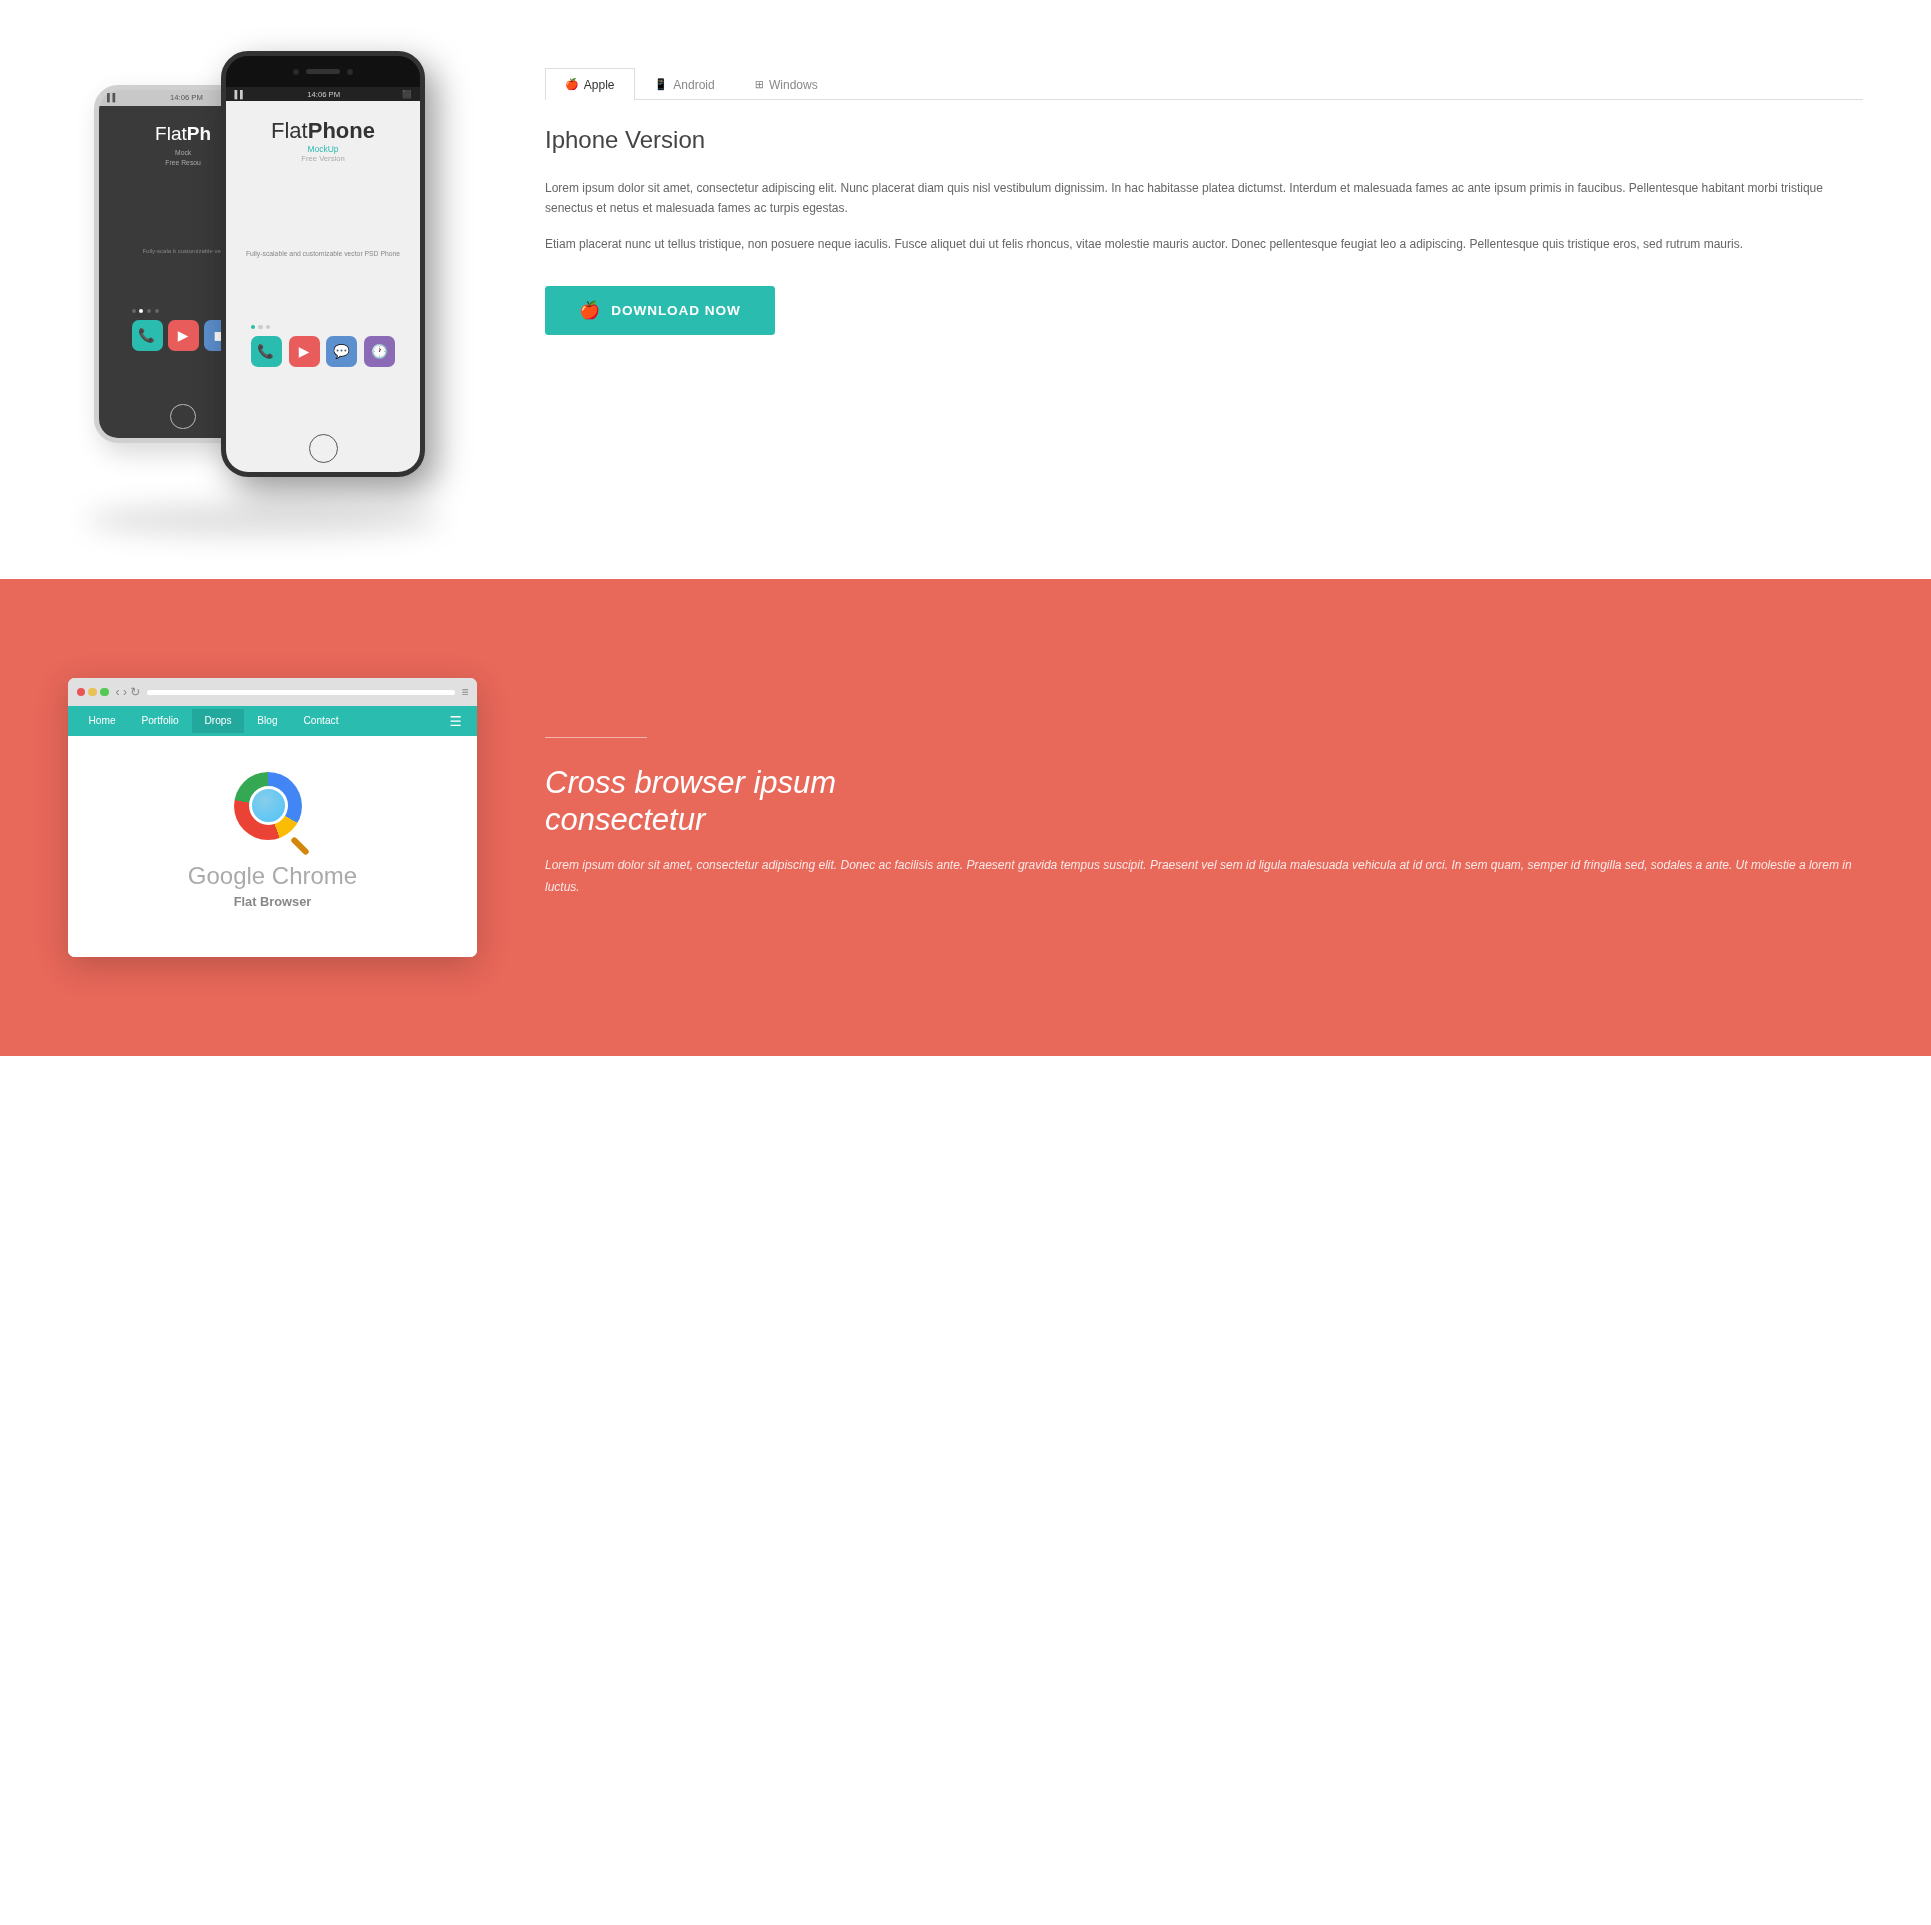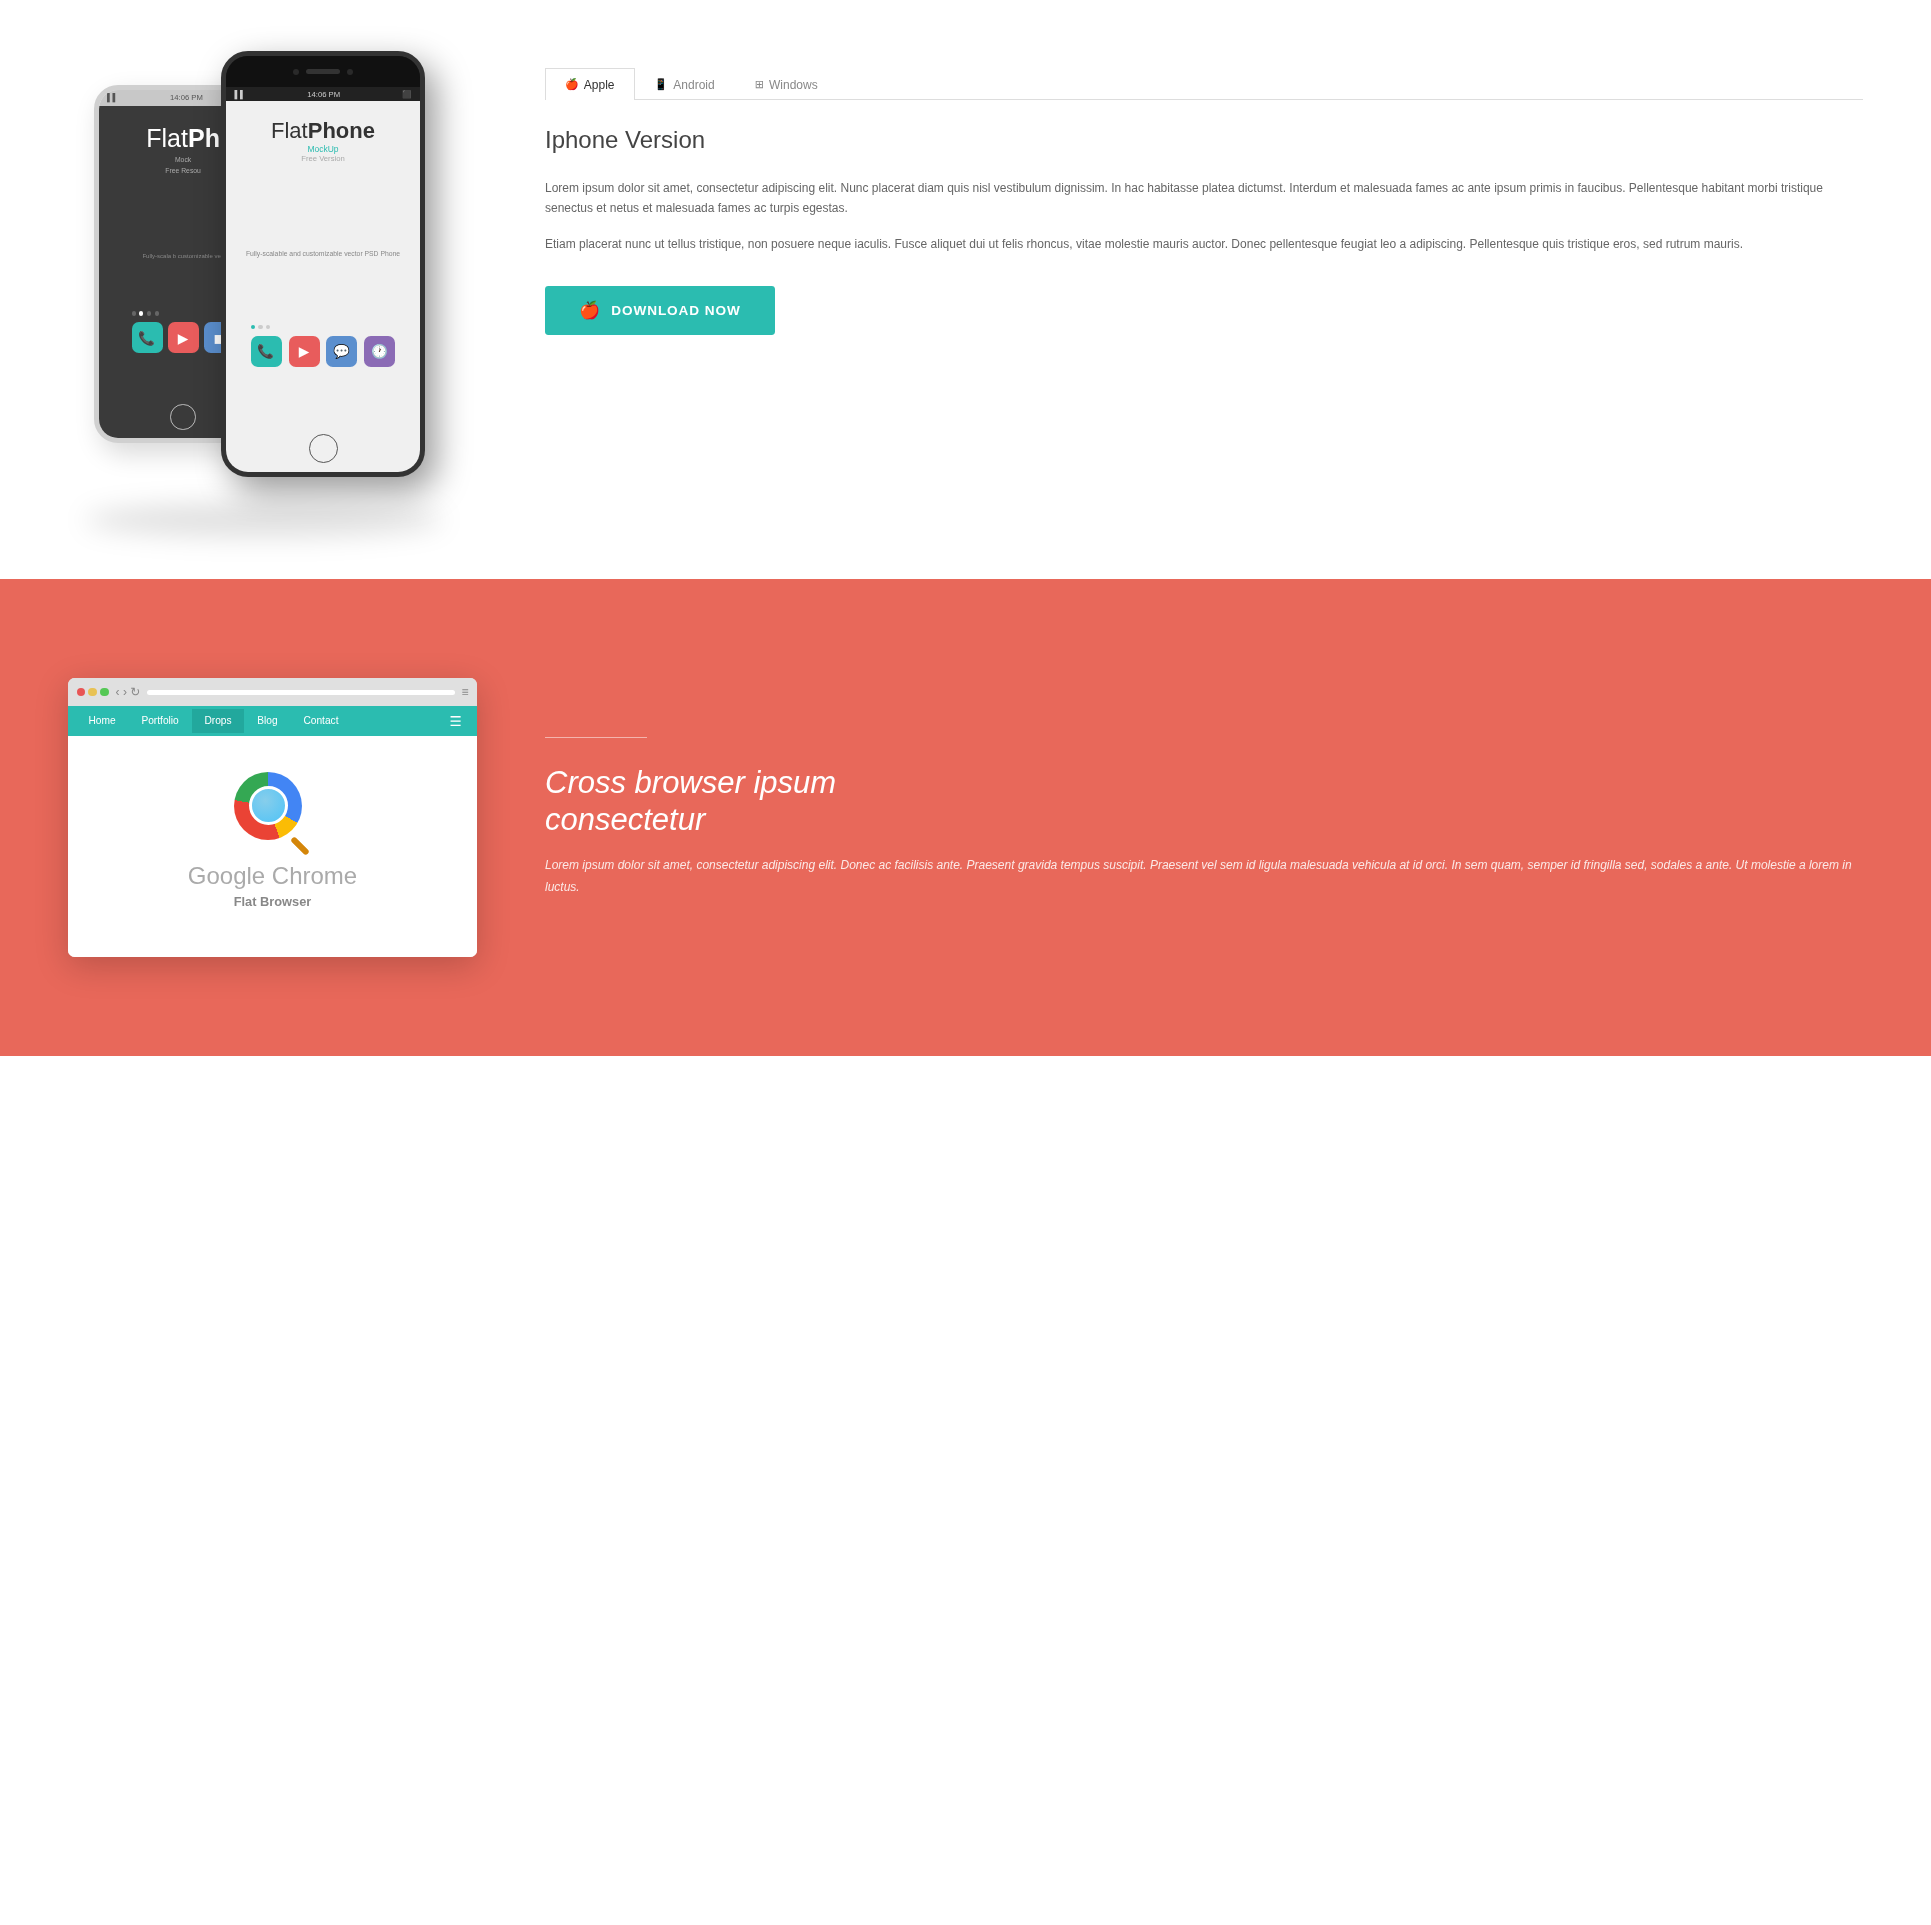--- a/index.html
+++ b/index.html
@@ -55,21 +55,21 @@
       background: #3a3a3a;
       flex: 1;
       display: flex;
       flex-direction: column;
       align-items: center;
       justify-content: space-between;
       padding: 17px 8.5px 8.5px;
     }
     .phone-white .app-title {
       color: #fff;
-      font-size: 25px;
+      font-size: 19px;
       font-weight: 300;
       text-align: center;
       line-height: 1.2;
     }
     .phone-white .app-title b { font-weight: 700; }
     .phone-white .app-subtitle {
       color: #aaa;
       font-size: 6.8px;
       text-align: center;
       margin-top: 3.4px;

